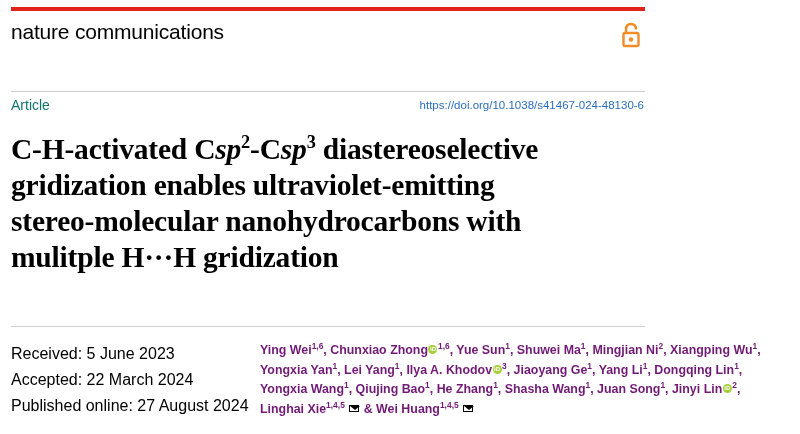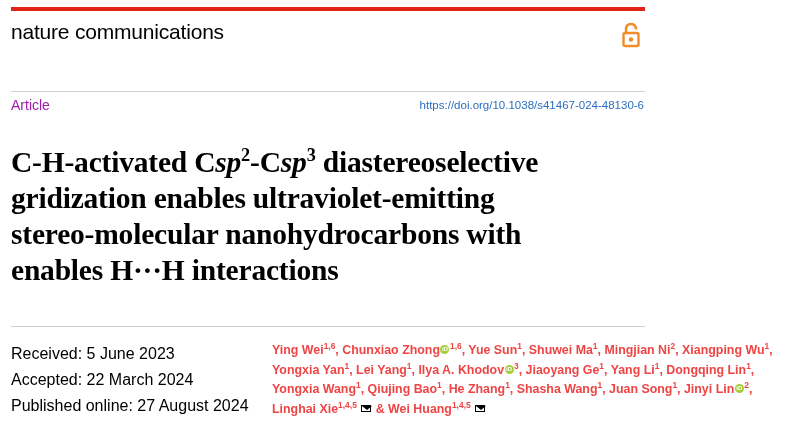--- a/index.html
+++ b/index.html
@@ -54,34 +54,34 @@
     right: 11px;
     height: 1px;
     background: #d0d0d0;
   }
   .article-label {
     position: absolute;
     top: 97px;
     left: 11px;
     font-family: "Liberation Sans", sans-serif;
     font-size: 14px;
-    color: #a21caf;
+    color: #0f766e;
   }
   .doi {
     position: absolute;
     top: 99px;
     right: 12px;
     font-family: "Liberation Sans", sans-serif;
     font-size: 11.5px;
     color: #2b6ebf;
     text-decoration: none;
   }
   .title {
     position: absolute;
-    top: 124px;
+    top: 111px;
     left: 11px;
     width: 700px;
     font-family: "Liberation Serif", serif;
     font-weight: bold;
     font-size: 29.5px;
     line-height: 36px;
     letter-spacing: -0.2px;
     color: #000000;
   }
   .title i { font-style: italic; }
@@ -104,27 +104,27 @@
     left: 11px;
     width: 250px;
     font-family: "Liberation Sans", sans-serif;
     font-size: 16px;
     line-height: 26px;
     color: #000000;
   }
   .authors {
     position: absolute;
     top: 341px;
-    left: 272px;
+    left: 260px;
     width: 516px;
     font-family: "Liberation Sans", sans-serif;
     font-weight: bold;
     font-size: 12.4px;
     line-height: 19.5px;
-    color: #ef4444;
+    color: #701a75;
   }
   .authors sup {
     font-size: 0.68em;
     vertical-align: super;
     line-height: 0;
     font-weight: bold;
   }
   .orcid {
     display: inline-block;
     width: 9px;
@@ -187,21 +187,21 @@
   <div class="rule-2"></div>
 
   <div class="article-label">Article</div>
 
   <a class="doi" href="#">https://doi.org/10.1038/s41467-024-48130-6</a>
 
   <h1 class="title">
     <span><span>C-H-activated C</span><i>sp</i><sup>2</sup><span>-C</span><i>sp</i><sup>3</sup><span> diastereoselective</span></span><br>
     <span>gridization enables ultraviolet-emitting</span><br>
     <span>stereo-molecular nanohydrocarbons with</span><br>
-    <span>enables H···H interactions</span>
+    <span>mulitple H···H gridization</span>
   </h1>
 
   <div class="rule-3"></div>
 
   <div class="dates">
     <div>Received: 5 June 2023</div>
     <div>Accepted: 22 March 2024</div>
     <div>Published online: 27 August 2024</div>
   </div>
 

